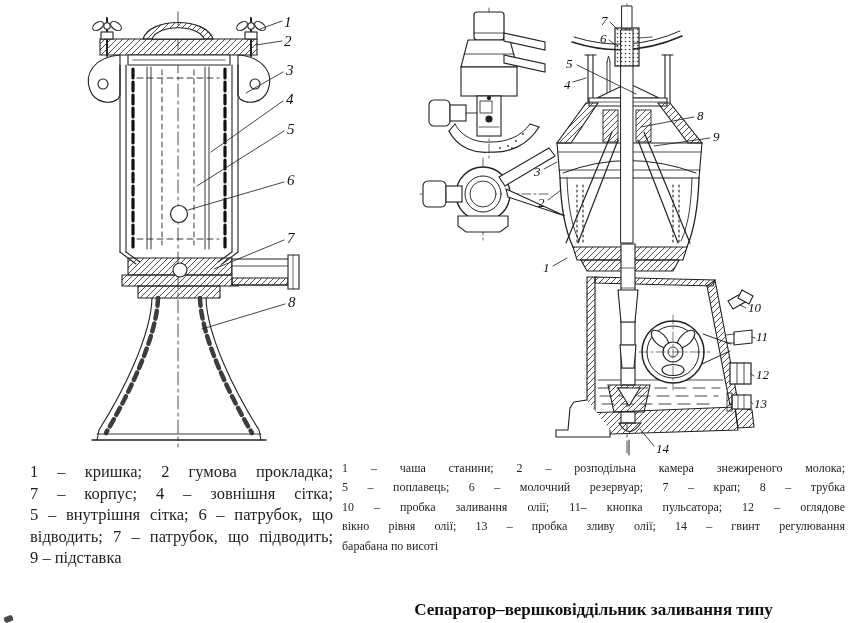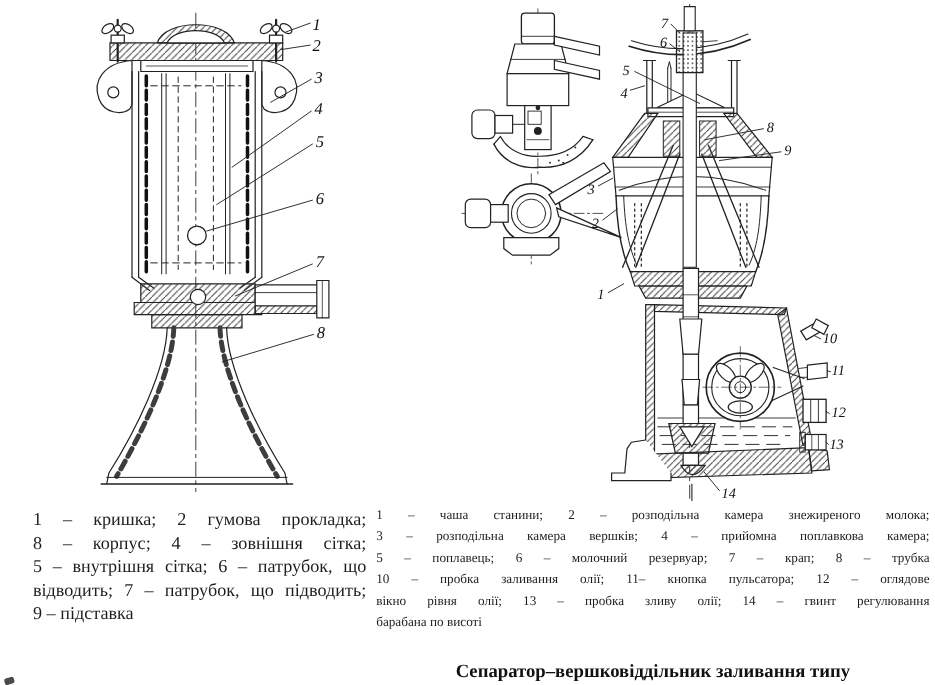--- a/index.html
+++ b/index.html
@@ -303,29 +303,28 @@
       <text class="plabel n13" x="748" y="312">10</text>
       <text class="plabel n13" x="756" y="341">11</text>
       <text class="plabel n13" x="756" y="379">12</text>
       <text class="plabel n13" x="754" y="408">13</text>
       <text class="plabel n13" x="656" y="453">14</text>
     </g>
   </svg>
 
   <div class="cap cap-left">
     <div class="jline">1 – кришка; 2 гумова прокладка;</div>
-    <div class="jline">8 – корпус; 4 – зовнішня сітка;</div>
+    <div class="jline">7 – корпус; 4 – зовнішня сітка;</div>
     <div class="jline">5 – внутрішня сітка; 6 – патрубок, що</div>
     <div class="jline">відводить; 7 – патрубок, що підводить;</div>
     <div class="lline">9 – підставка</div>
   </div>
 
   <div class="cap cap-right">
     <div class="jline">1 – чаша станини; 2 – розподільна камера знежиреного молока;</div>
-    <div class="jline">3 – розподільна камера вершків; 4 – прийомна поплавкова камера;</div>
     <div class="jline">5 – поплавець; 6 – молочний резервуар; 7 – крап; 8 – трубка</div>
     <div class="jline">10 – пробка заливання олії; 11– кнопка пульсатора; 12 – оглядове</div>
     <div class="jline">вікно рівня олії; 13 – пробка зливу олії; 14 – гвинт регулювання</div>
     <div class="lline">барабана по висоті</div>
   </div>
 
   <div class="figtitle title-right">Сепаратор–вершковіддільник заливання типу</div>
 
   <div class="artifact"></div>
 </div>

